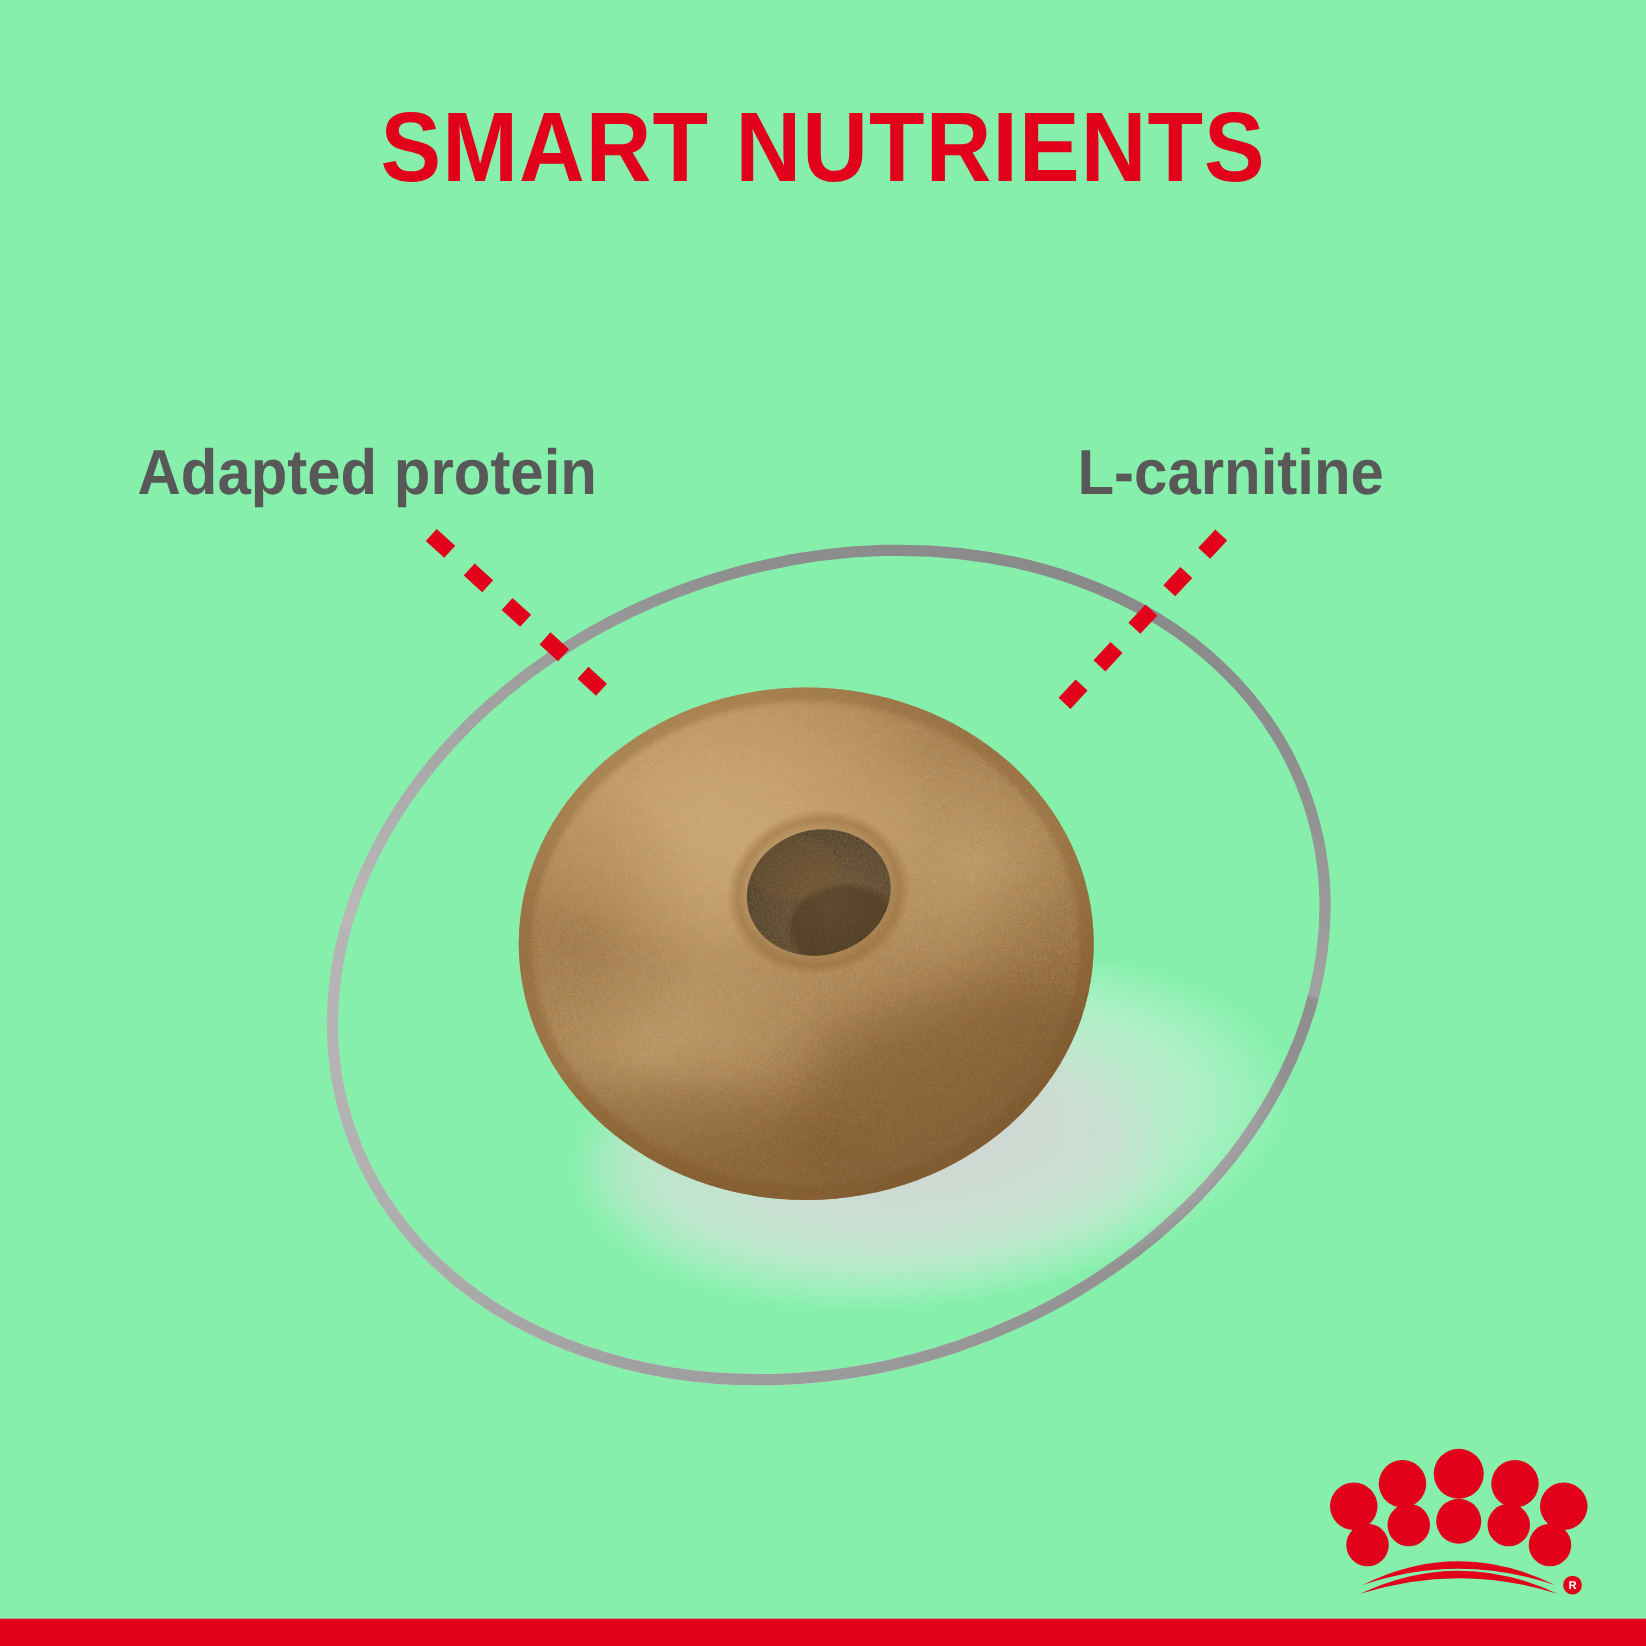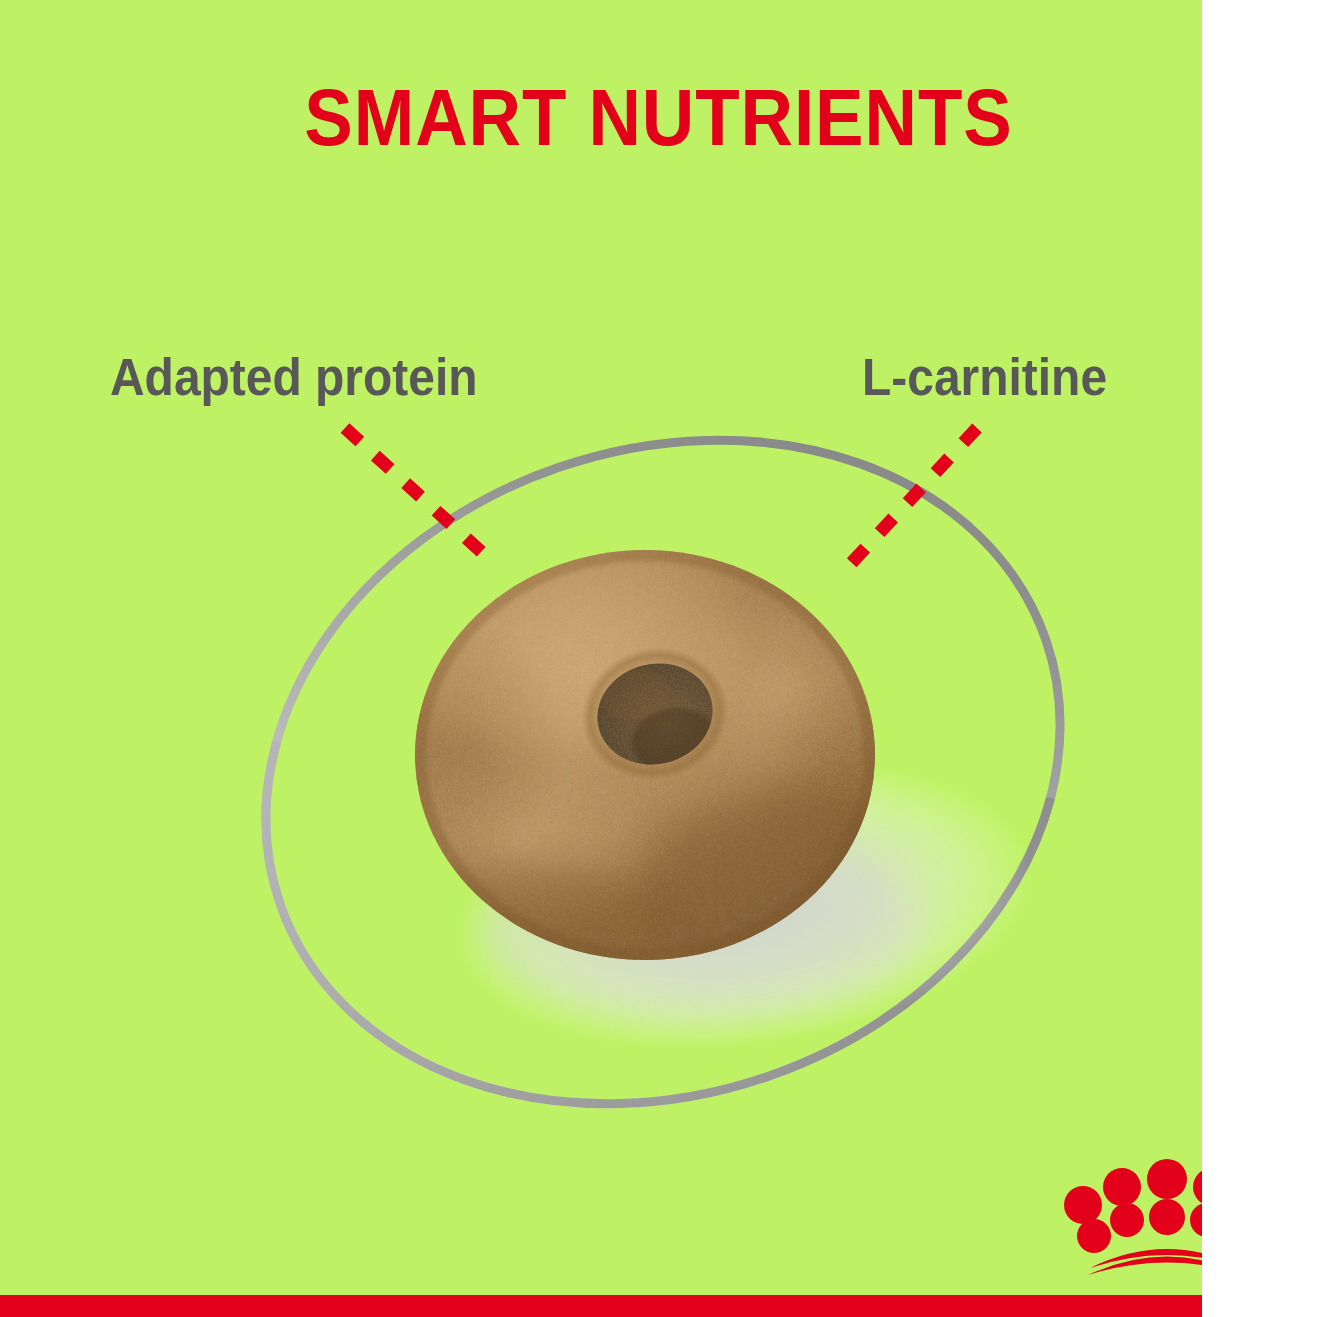--- a/index.html
+++ b/index.html
@@ -6,23 +6,23 @@
     margin: 0;
     padding: 0;
     background: #ffffff;
   }
   body {
     font-family: "Liberation Sans", sans-serif;
   }
 
   #stage {
     position: relative;
-    width: 1202px;
+    width: 1317px;
     height: 1317px;
-    background: #bef264;
+    background: #86efac;
     overflow: hidden;
   }
 
   
   .title {
     position: absolute;
     left: 0;
     top: 78px;
     width: 1317px;
     text-align: center;

